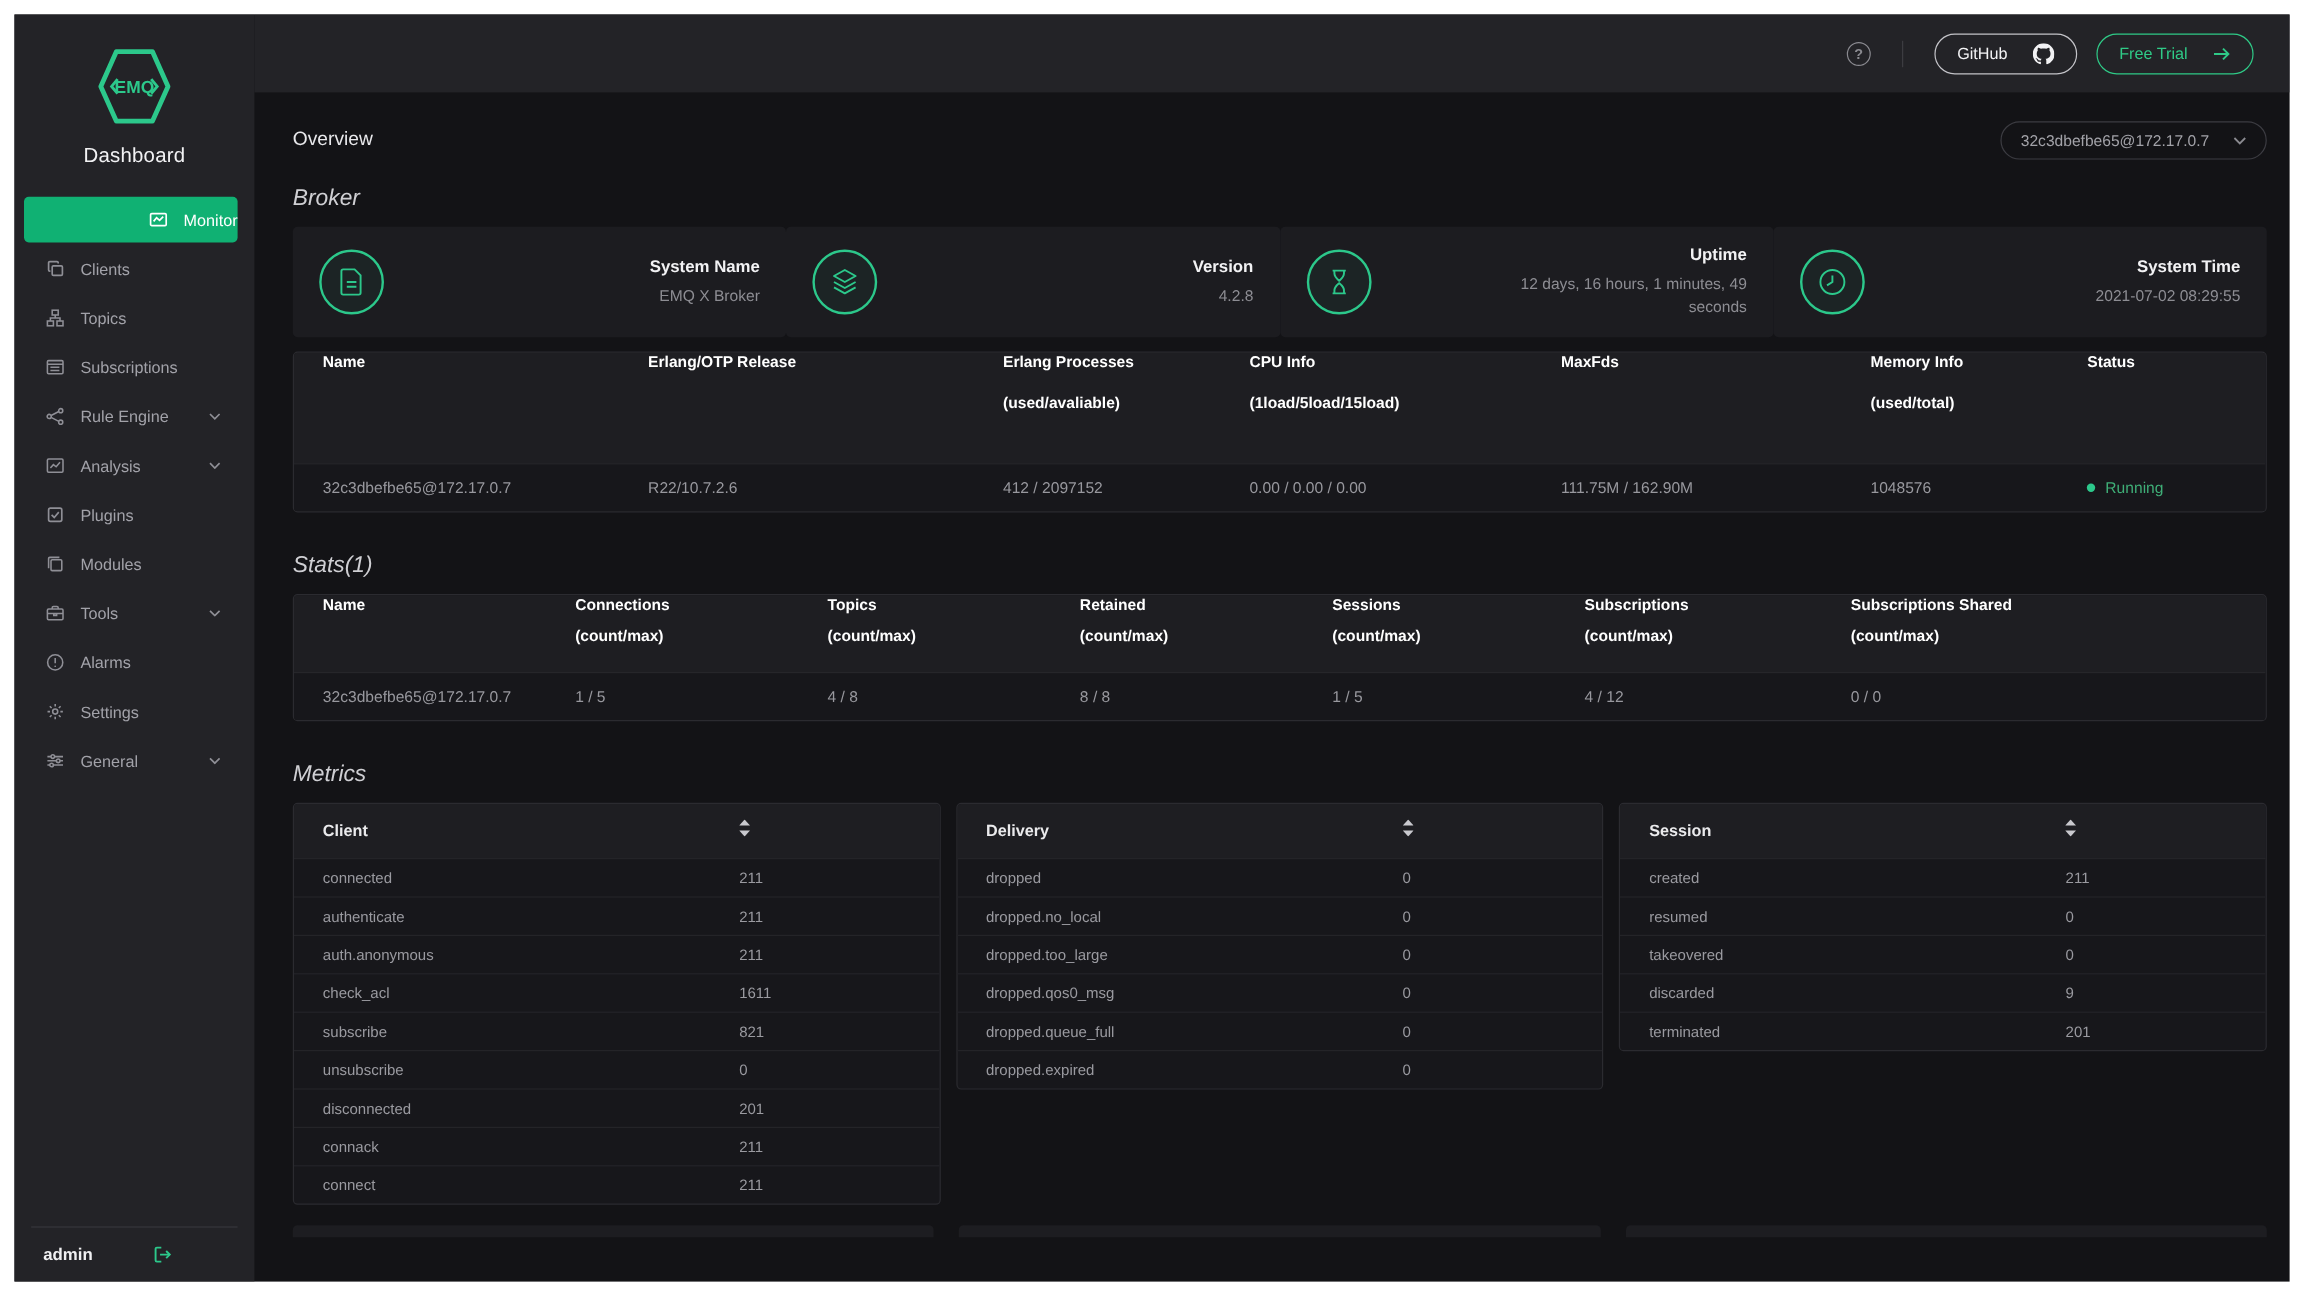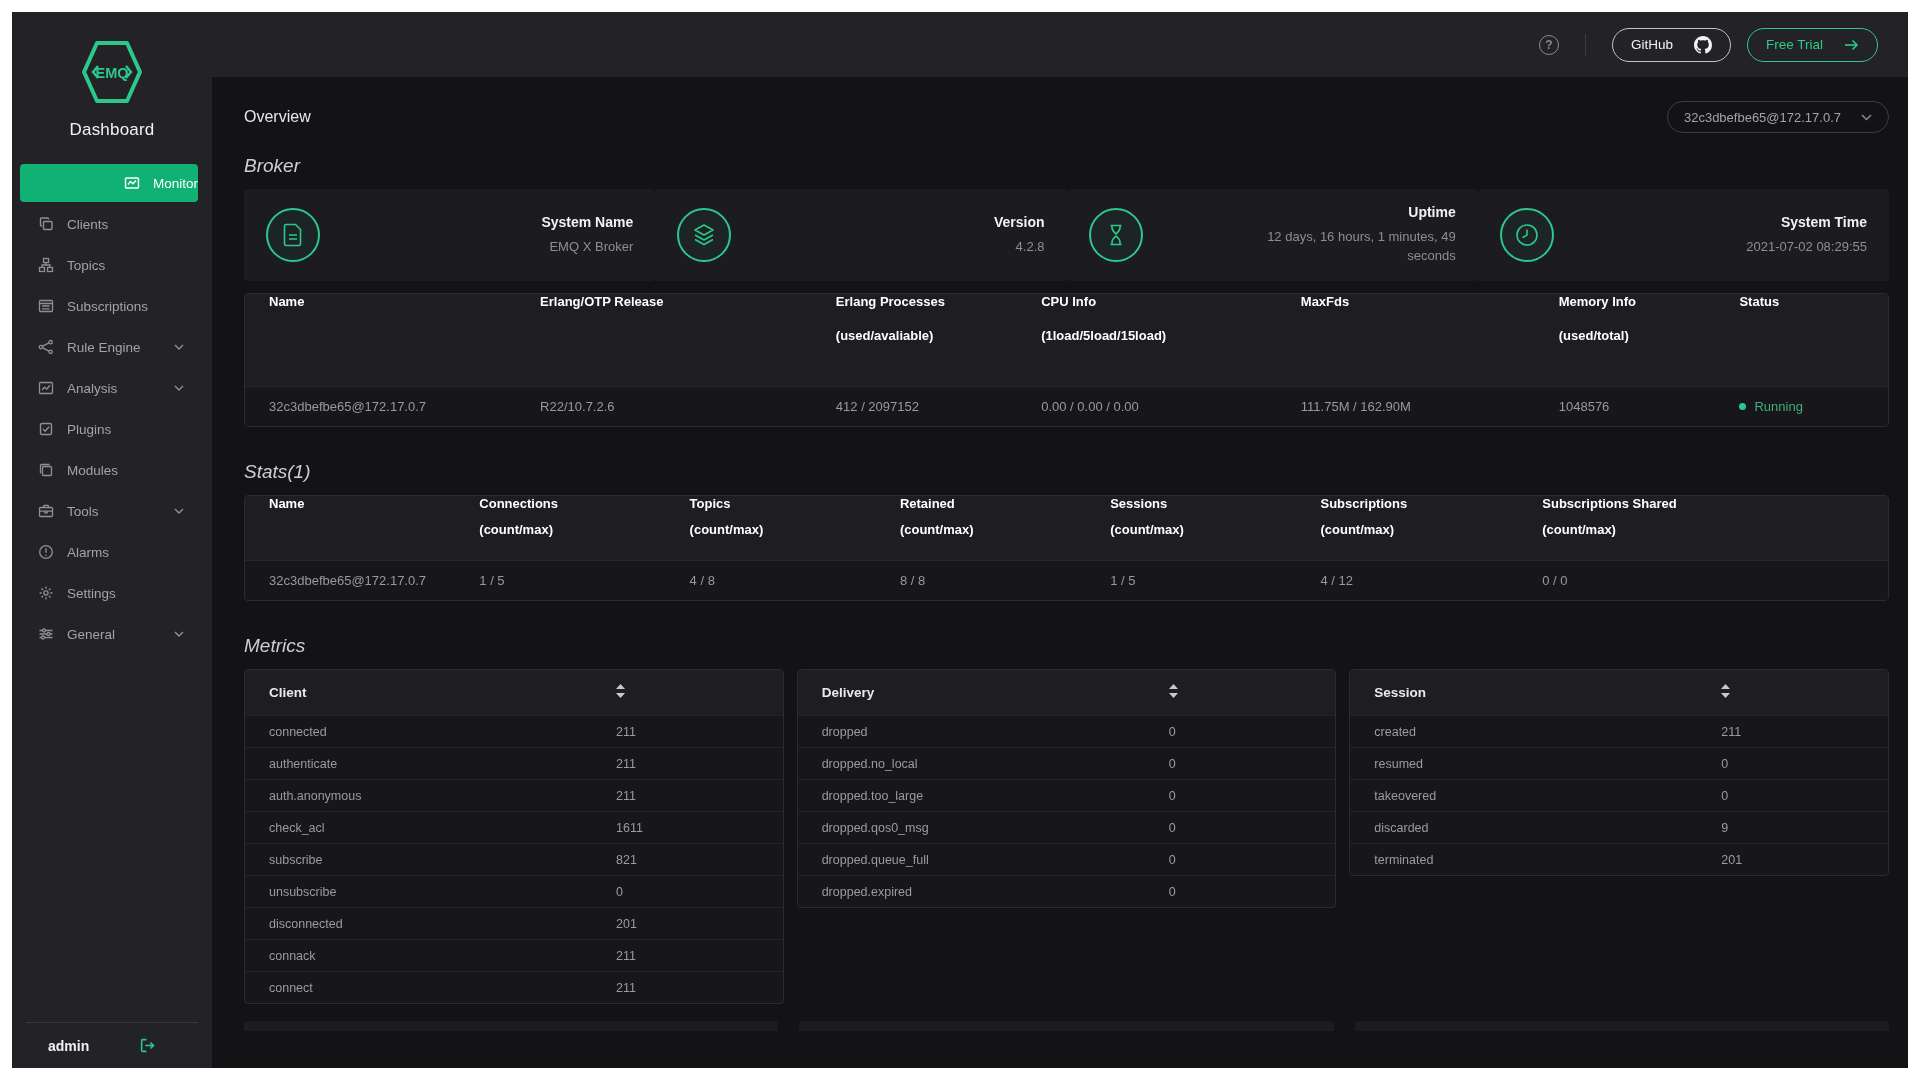--- a/index.html
+++ b/index.html
@@ -11,21 +11,21 @@
   .logo-wrap { margin-top:26px; display:flex; justify-content:center; }
   .brand-title { margin-top:14px; text-align:center; color:#f2f2f4; font-size:17px; letter-spacing:.2px; }
   .nav { margin-top:24px; flex:1; }
   .nav-item { height:38px; margin:0 14px 3px 8px; display:flex; align-items:center; padding-left:18px; border-radius:4px; color:#a2a2a9; font-size:13.5px; cursor:pointer; }
   .nav-item .nav-icon { width:16px; height:16px; margin-right:13px; display:flex; align-items:center; justify-content:center; color:#8f8f96; }
   .nav-item.active { background:#10b173; color:#ffffff;justify-content:flex-end; }
   .nav-item.active .nav-icon { color:#ffffff; }
   .nav-chevron { margin-left:auto; margin-right:14px; color:#8f8f96; display:flex; }
   .sidebar-footer { padding:0 0 14px 0; }
   .sidebar-divider { height:1px; background:#37373c; margin:0 14px 14px 14px; }
-  .admin-row { display:flex; align-items:center; padding-left:36px;gap:36px; }
+  .admin-row { display:flex; align-items:flex-start; padding-left:24px;gap:36px; }
   .admin-name { color:#f0f0f2; font-size:14px; font-weight:bold; }
   .logout-icon { margin-left:14px; color:#2cc88b; display:flex; cursor:pointer; }
 
   
   .right-col { flex:1; display:flex; flex-direction:column; min-width:0; }
   .topbar { height:65px; background:#232327; display:flex; align-items:center; justify-content:flex-end; padding-right:30px; flex-shrink:0; }
   .help-icon { width:20px; height:20px; border:1.4px solid #8a8a90; border-radius:50%; color:#8a8a90; font-size:12px; font-weight:bold; display:flex; align-items:center; justify-content:center; cursor:pointer; }
   .topbar-divider { width:1px; height:22px; background:#3c3c41; margin:0 26px; }
   .pill-btn { height:34px; border-radius:17px; display:flex; align-items:center; padding:0 18px; font-size:13.5px; cursor:pointer; background:transparent;gap:12px; }
   .github-btn { border:1.5px solid #c3c3c8; color:#f2f2f4; }

